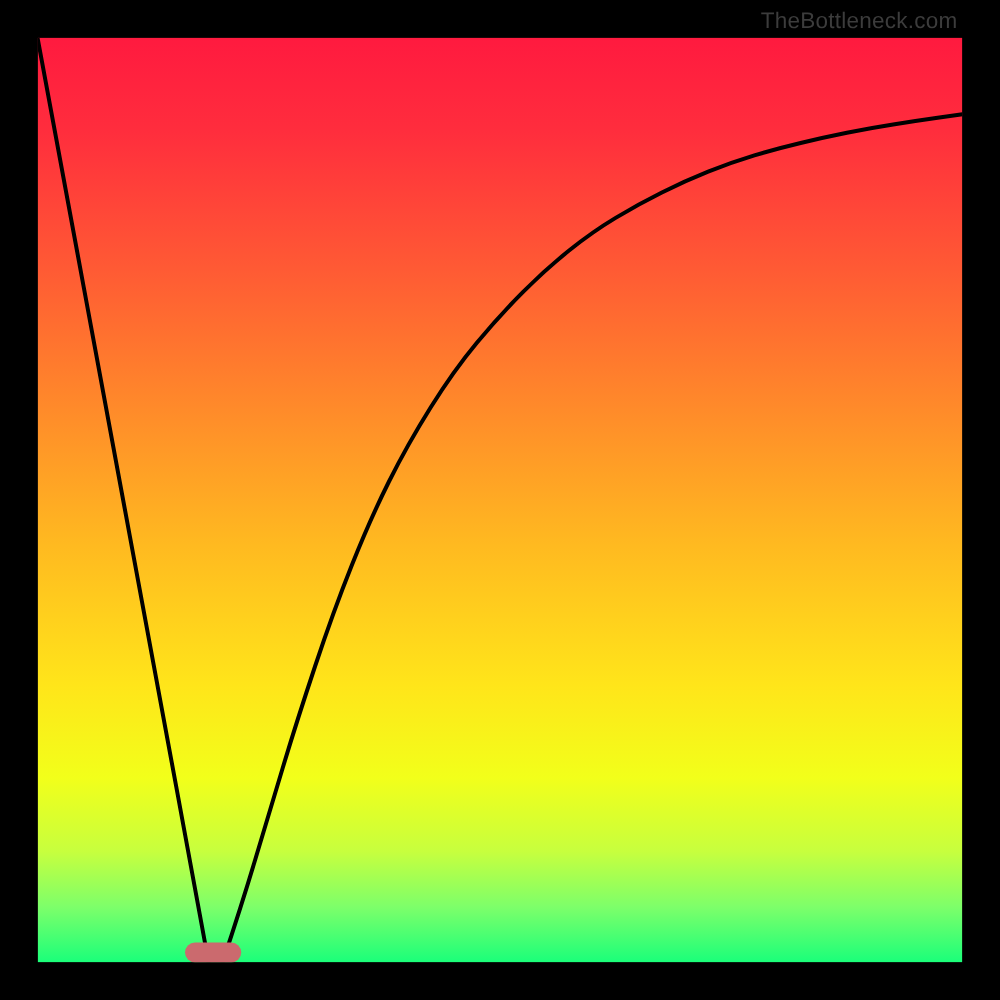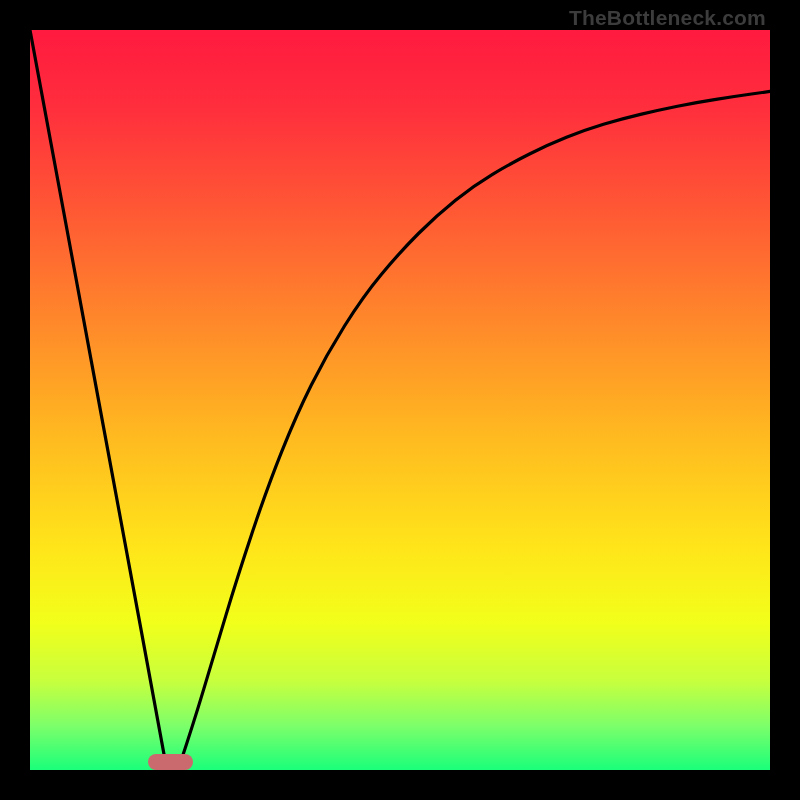--- a/index.html
+++ b/index.html
@@ -27,22 +27,22 @@
   }
   .gradient-bg {
     position: absolute;
     left: 0; top: 0; right: 0; bottom: 0;
   }
   .watermark {
     position: absolute;
     top: 6px;
     right: 34px;
     color: #3c3c3c;
-    font-size: 21px;
-    font-weight: 700;
+    font-size: 18px;
+    font-weight: 400;
     letter-spacing: 0.2px;
   }
   .curve-svg {
     position: absolute;
     left: 0; top: 0;
     width: 740px;
     height: 740px;
   }
   .marker {
     position: absolute;

